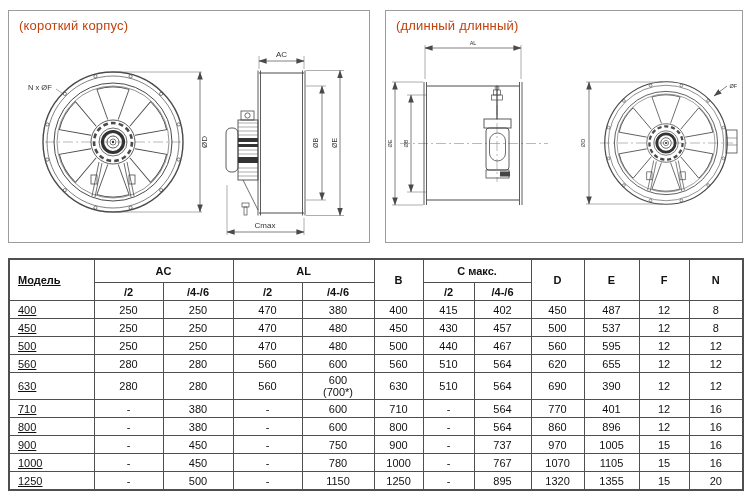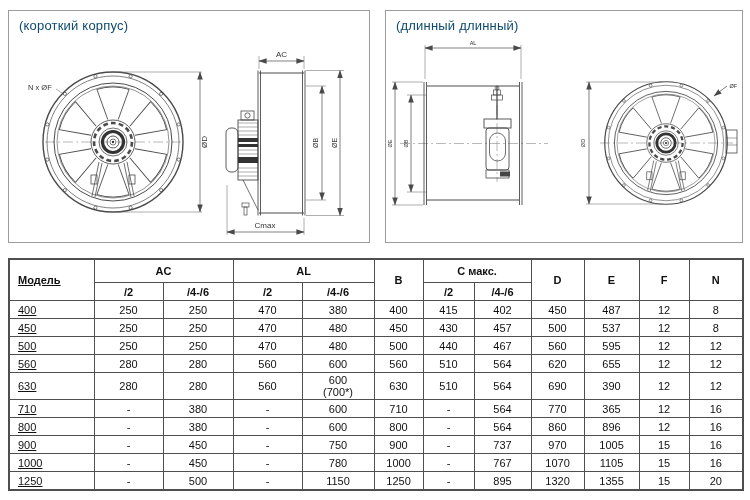--- a/index.html
+++ b/index.html
@@ -1,20 +1,20 @@
 <!DOCTYPE html>
 <html><head>
 <meta charset="utf-8">
 <style>
   html,body{margin:0;padding:0;width:750px;height:500px;background:#ffffff;overflow:hidden;
     font-family:"Liberation Sans",sans-serif;position:relative;}
   .panel{position:absolute;border:1px solid #9c9c9c;background:#fff;box-sizing:content-box;}
   #panel-short{left:8px;top:10px;width:360px;height:231px;}
   #panel-long{left:385px;top:10px;width:356px;height:231px;}
-  .panel-title{position:absolute;left:10px;top:7px;font-size:13px;color:#0c4a6e;letter-spacing:.2px;}
+  .panel-title{position:absolute;left:10px;top:7px;font-size:13px;color:#c2410c;letter-spacing:.2px;}
   #drawings-svg{position:absolute;left:0;top:0;width:750px;height:250px;}
   svg text{font-family:"Liberation Sans",sans-serif;fill:#333;}
   .ext{stroke:#6a6a6a;stroke-width:.55;fill:none;}
   .dl{stroke:#4a4a4a;stroke-width:.7;fill:none;}
   .cl{stroke:#8a8a8a;stroke-width:.6;fill:none;stroke-dasharray:10,3,2,3;}
   table#dims{position:absolute;left:8px;top:258px;width:734px;border-collapse:collapse;
     table-layout:fixed;border:2px solid #4f4f4f;}
   #dims th,#dims td{border:1px solid #4f4f4f;font-size:11px;color:#111;text-align:center;
     padding:1px 2px;white-space:pre-line;line-height:12px;}
   #dims th{font-weight:bold;}
@@ -273,21 +273,21 @@
       <tr>
         <td class="model-cell">710</td>
         <td>-</td>
         <td>380</td>
         <td>-</td>
         <td>600</td>
         <td>710</td>
         <td>-</td>
         <td>564</td>
         <td>770</td>
-        <td>365</td>
+        <td>401</td>
         <td>12</td>
         <td>16</td>
       </tr>
       <tr>
         <td class="model-cell">800</td>
         <td>-</td>
         <td>380</td>
         <td>-</td>
         <td>600</td>
         <td>800</td>

